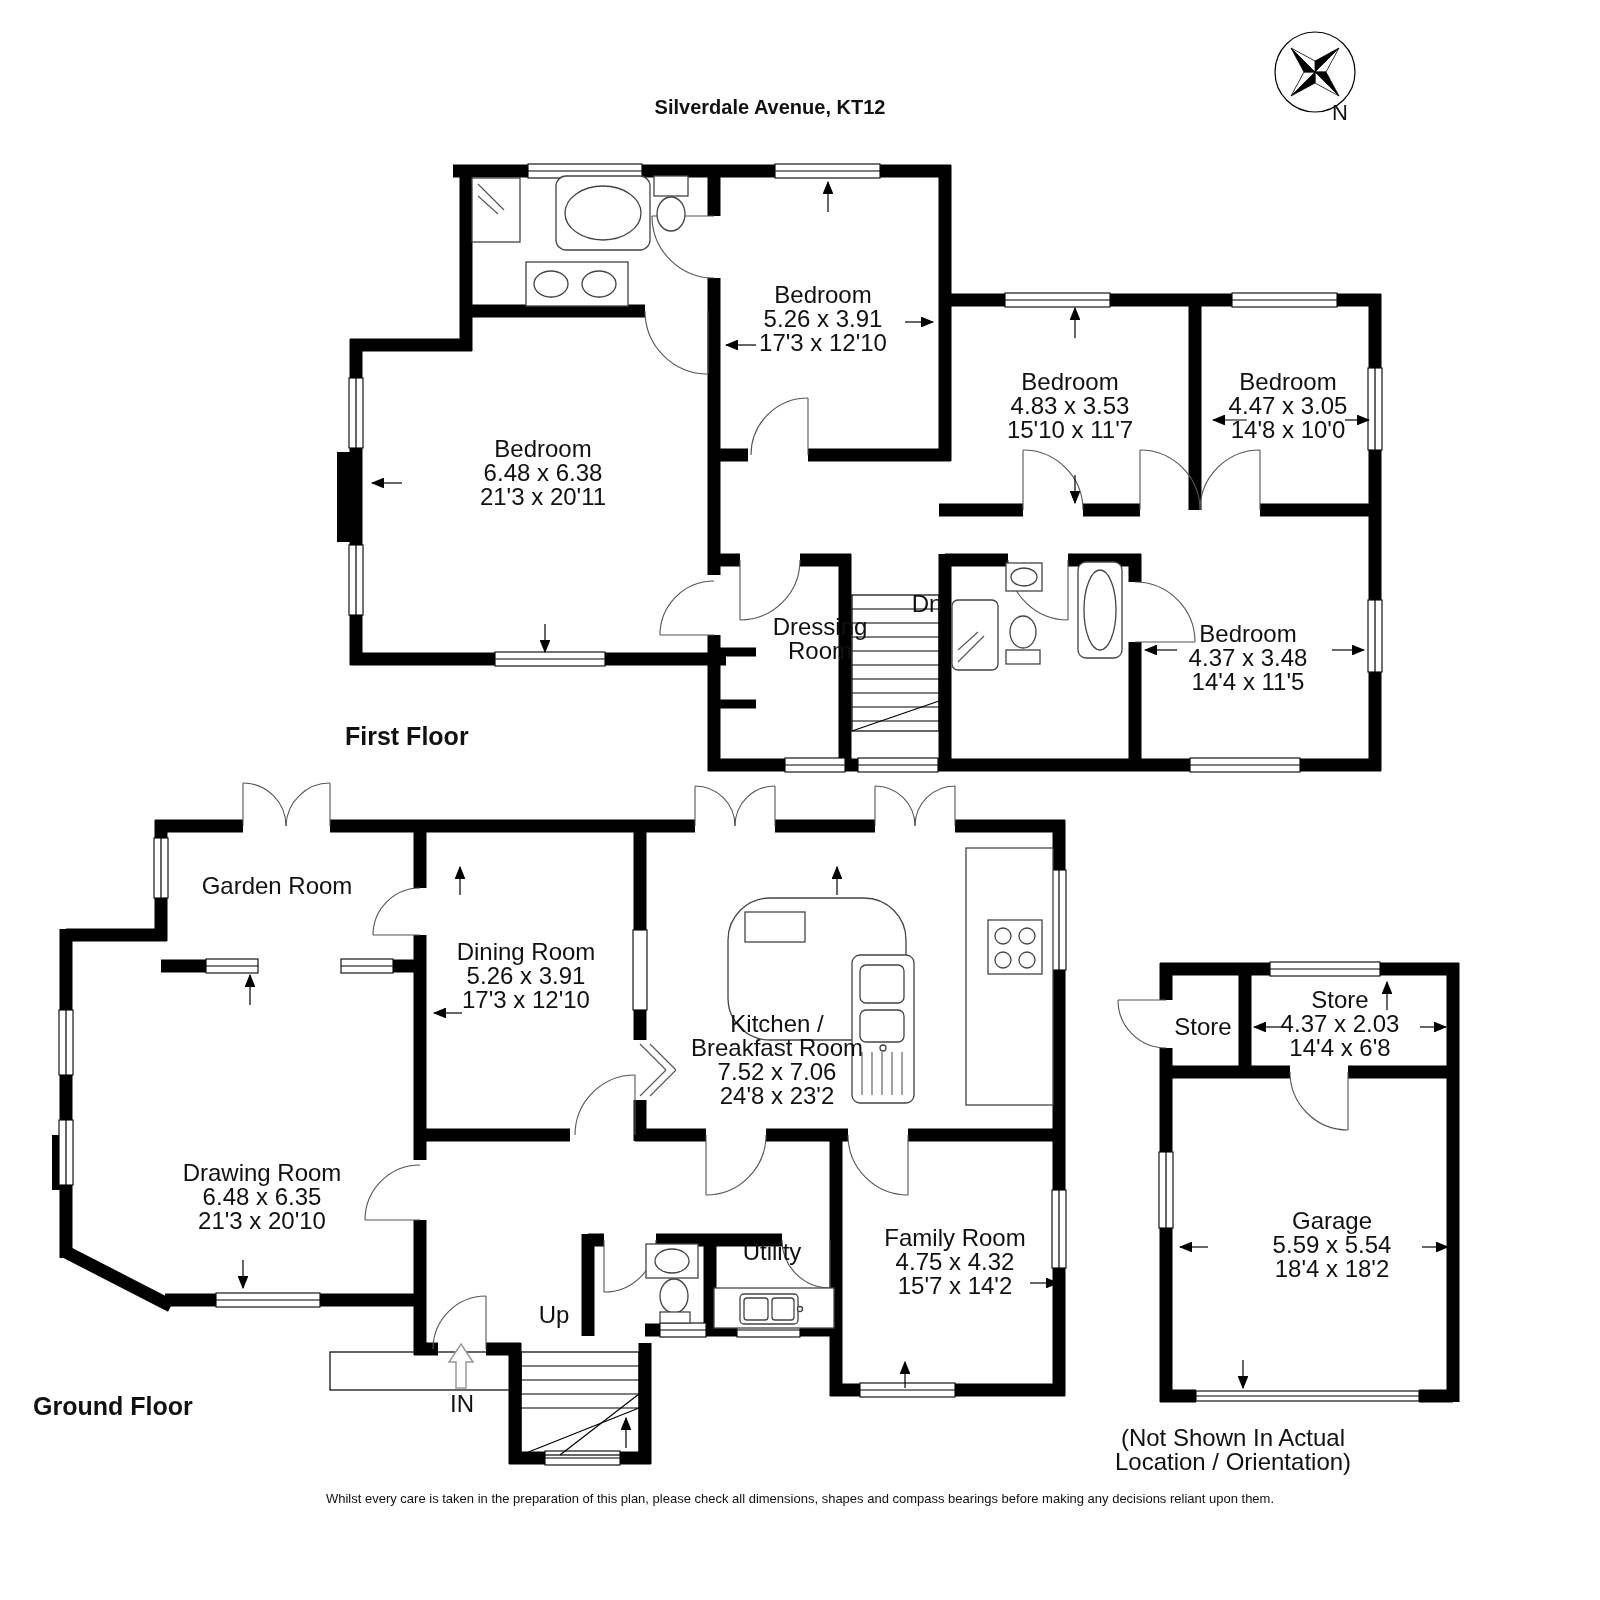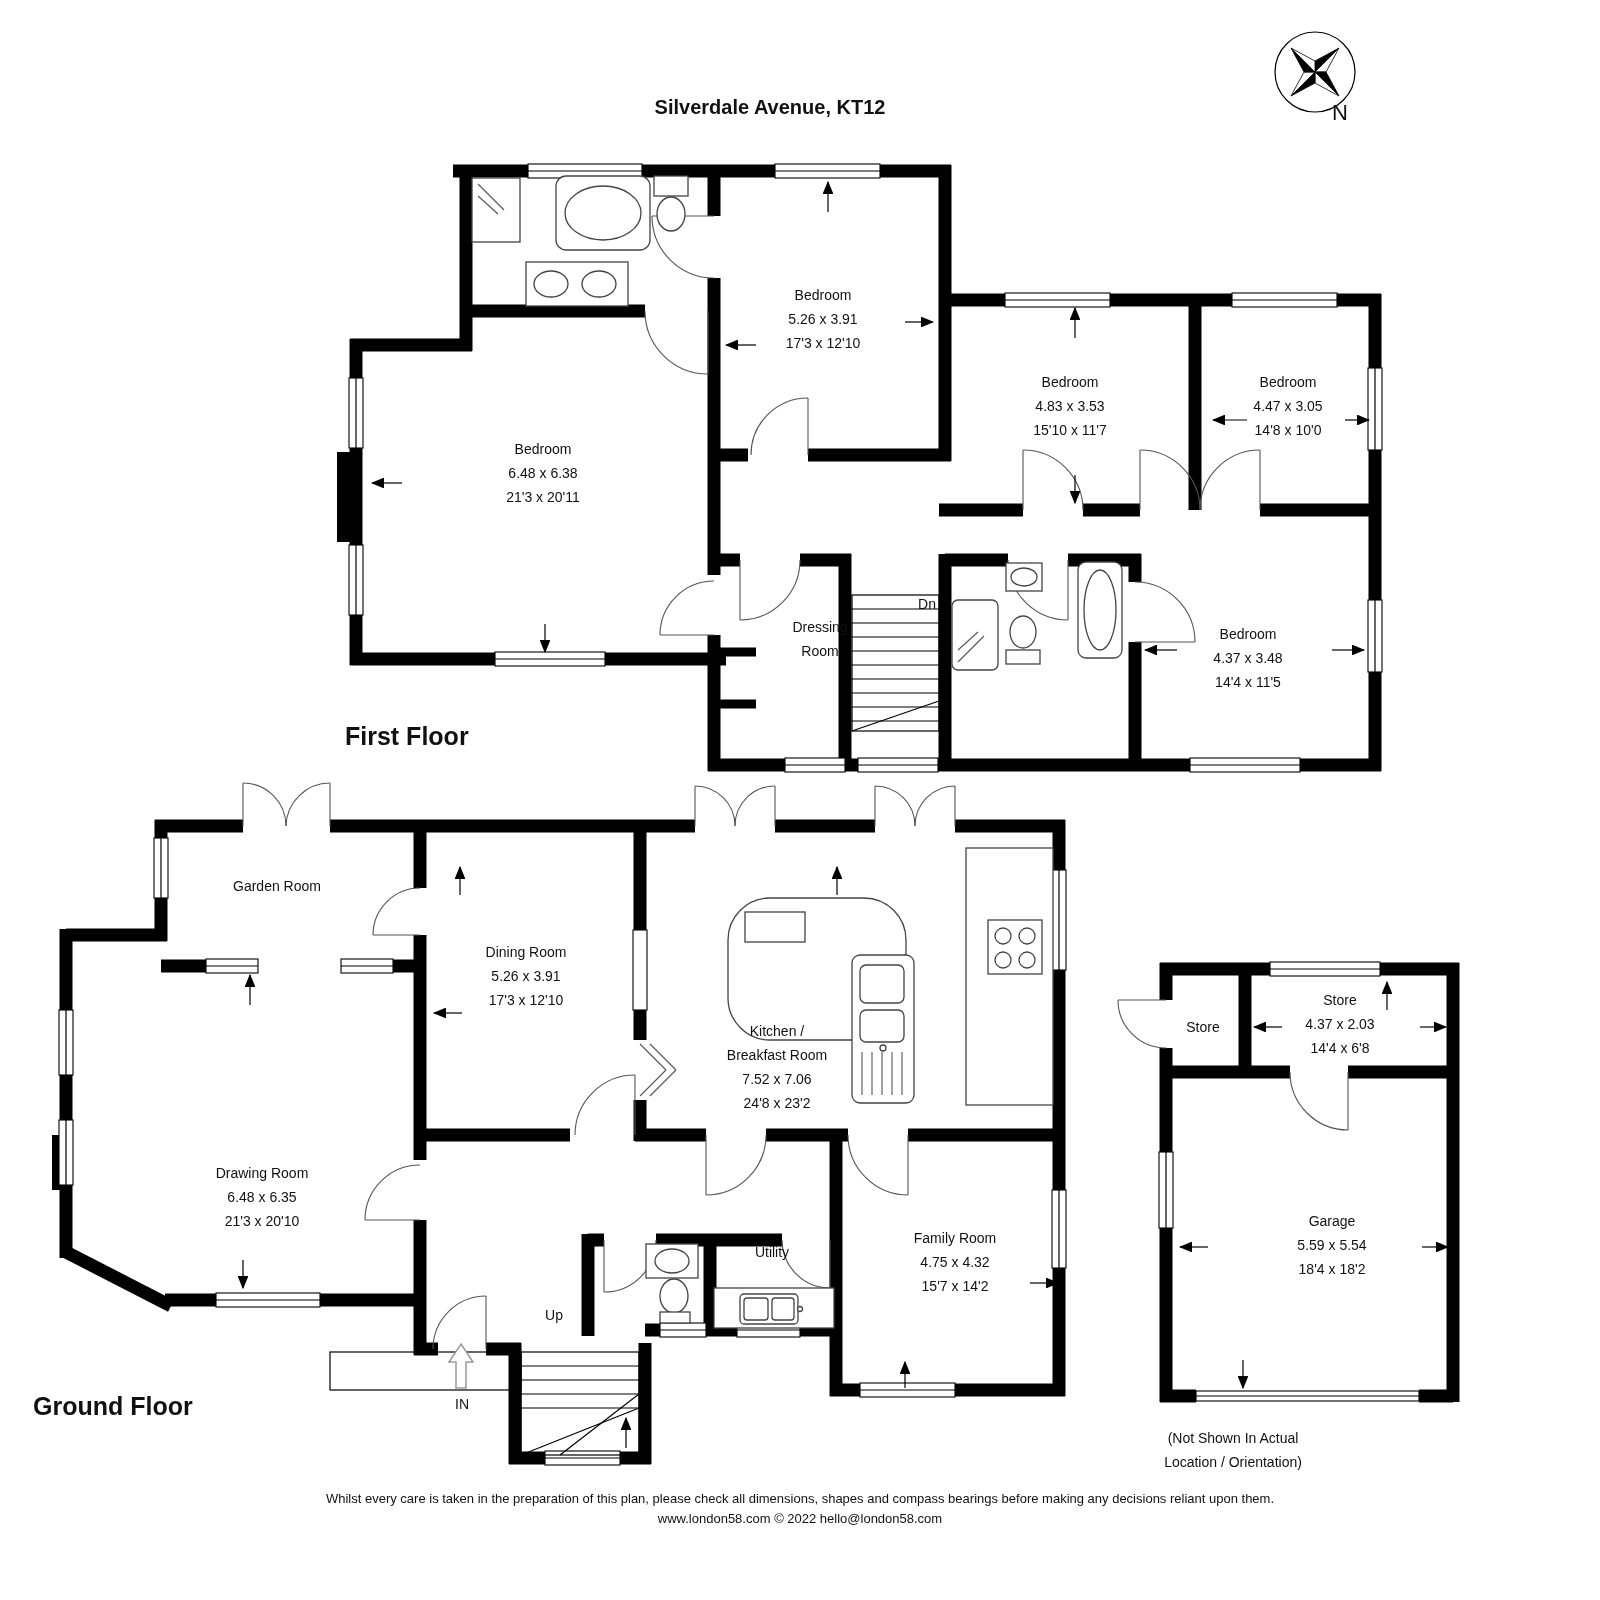--- a/index.html
+++ b/index.html
@@ -14,21 +14,21 @@
   #plan-svg{position:absolute;left:0;top:0;}
   .wall{stroke:#000;stroke-width:13;fill:none;}
   .stub{stroke:#000;stroke-width:9;fill:none;}
   .thin{stroke:#000;stroke-width:1.2;fill:none;}
   .fix{stroke:#444;stroke-width:1.3;fill:#fff;}
   .door{stroke:#555;stroke-width:1.1;fill:none;}
   .win{fill:#fff;stroke:#000;stroke-width:1.1;}
   .arrow{stroke:#000;stroke-width:1.2;fill:none;}
   .lbl{
     position:absolute;transform:translateX(-50%);
-    text-align:center;font-size:14px;line-height:24px;white-space:nowrap;
+    text-align:center;font-size:24px;line-height:24px;white-space:nowrap;
   }
   .flbl{position:absolute;font-size:25px;font-weight:bold;white-space:nowrap;}
   #page-title{
     position:absolute;left:770px;top:96px;transform:translateX(-50%);
     font-size:20px;font-weight:bold;white-space:nowrap;
   }
   #compass-n{position:absolute;left:1332px;top:100px;font-size:22px;}
   #footer{
     position:absolute;left:800px;top:1489px;transform:translateX(-50%);
     text-align:center;font-size:13px;line-height:20px;white-space:nowrap;
@@ -417,21 +417,21 @@
   <div>Room</div>
 </div>
 <div class="lbl" style="left:927px;top:592px;">Dn</div>
 
 <div class="lbl" style="left:277px;top:874px;">Garden Room</div>
 <div class="lbl" style="left:526px;top:940px;">
   <div>Dining Room</div>
   <div>5.26 x 3.91</div>
   <div>17'3 x 12'10</div>
 </div>
-<div class="lbl" style="left:777px;top:1012px;margin-top:7px;">
+<div class="lbl" style="left:777px;top:1012px;">
   <div>Kitchen /</div>
   <div>Breakfast Room</div>
   <div>7.52 x 7.06</div>
   <div>24'8 x 23'2</div>
 </div>
 <div class="lbl" style="left:262px;top:1113px;margin-top:48px;">
   <div>Drawing Room</div>
   <div>6.48 x 6.35</div>
   <div>21'3 x 20'10</div>
 </div>
@@ -454,14 +454,13 @@
 </div>
 <div class="lbl" style="left:554px;top:1303px;">Up</div>
 <div class="lbl" style="left:462px;top:1392px;">IN</div>
 <div class="lbl" style="left:1233px;top:1426px;">
   <div>(Not Shown In Actual</div>
   <div>Location / Orientation)</div>
 </div>
 
 <div id="footer">
   <div>Whilst every care is taken in the preparation of this plan, please check all dimensions, shapes and compass bearings before making any decisions reliant upon them.</div>
-  <div>www.london58.com © 2022 hello@london58.com</div>
 </div>
 
 </body></html>

